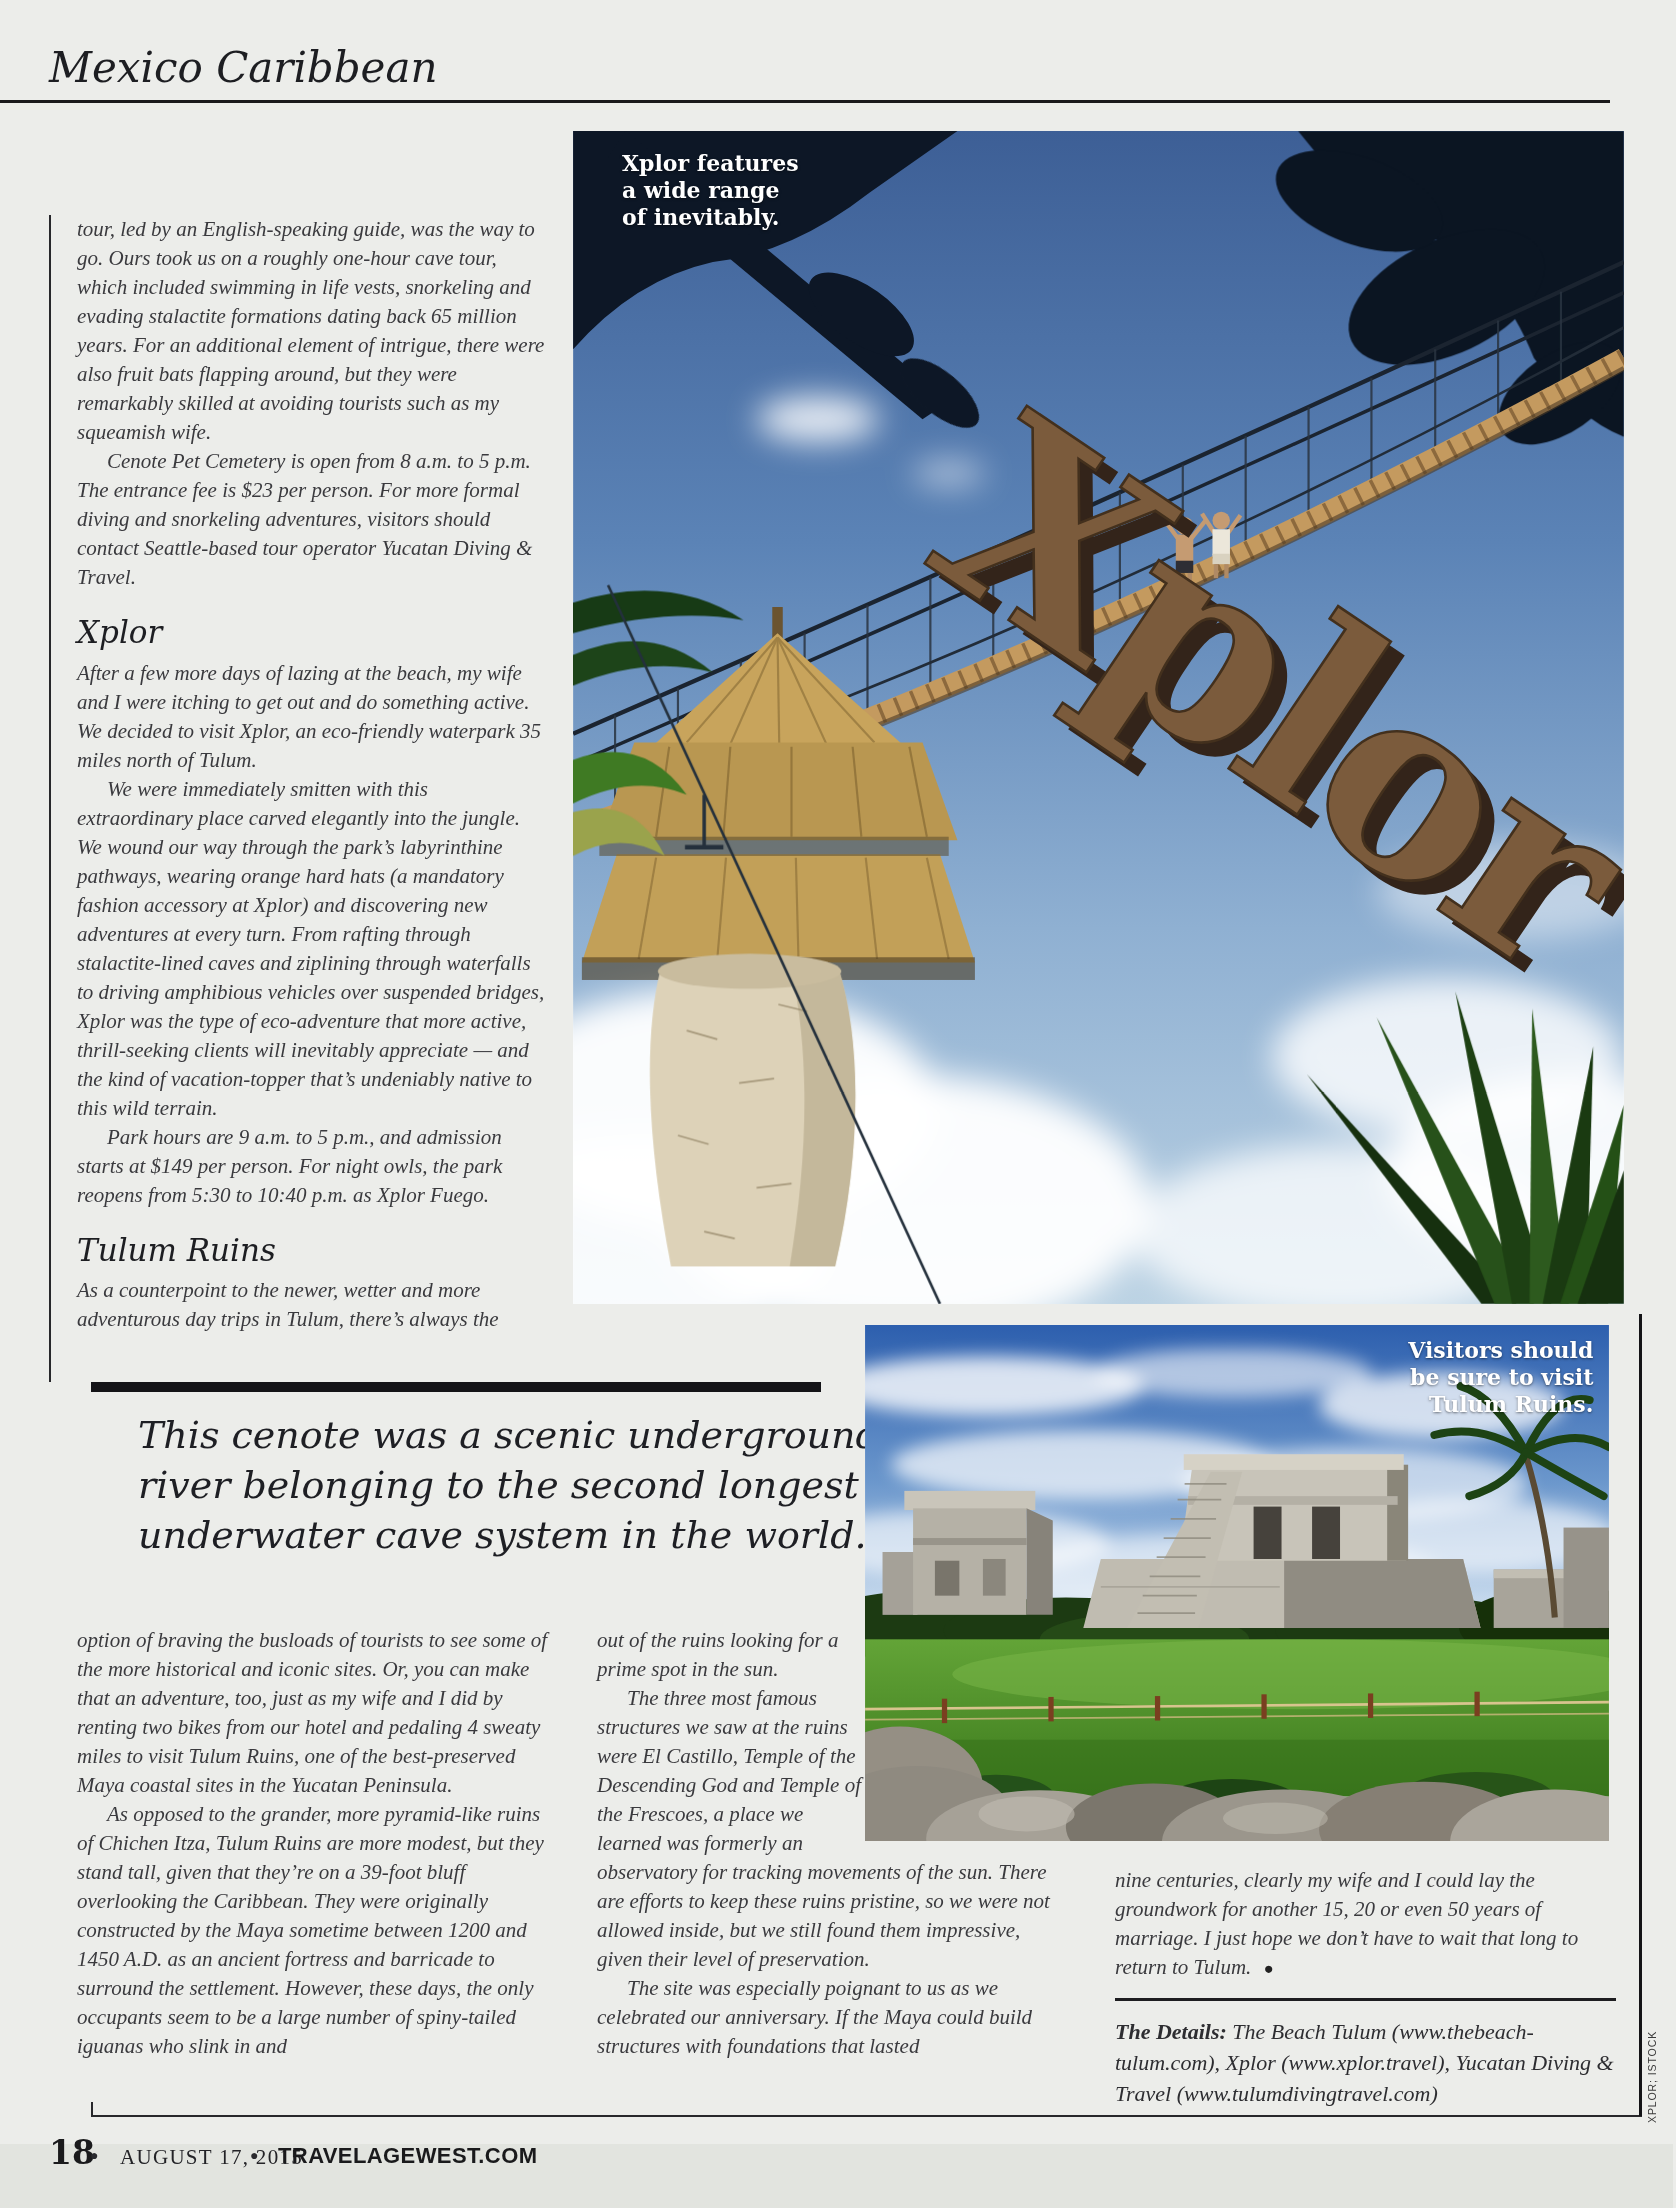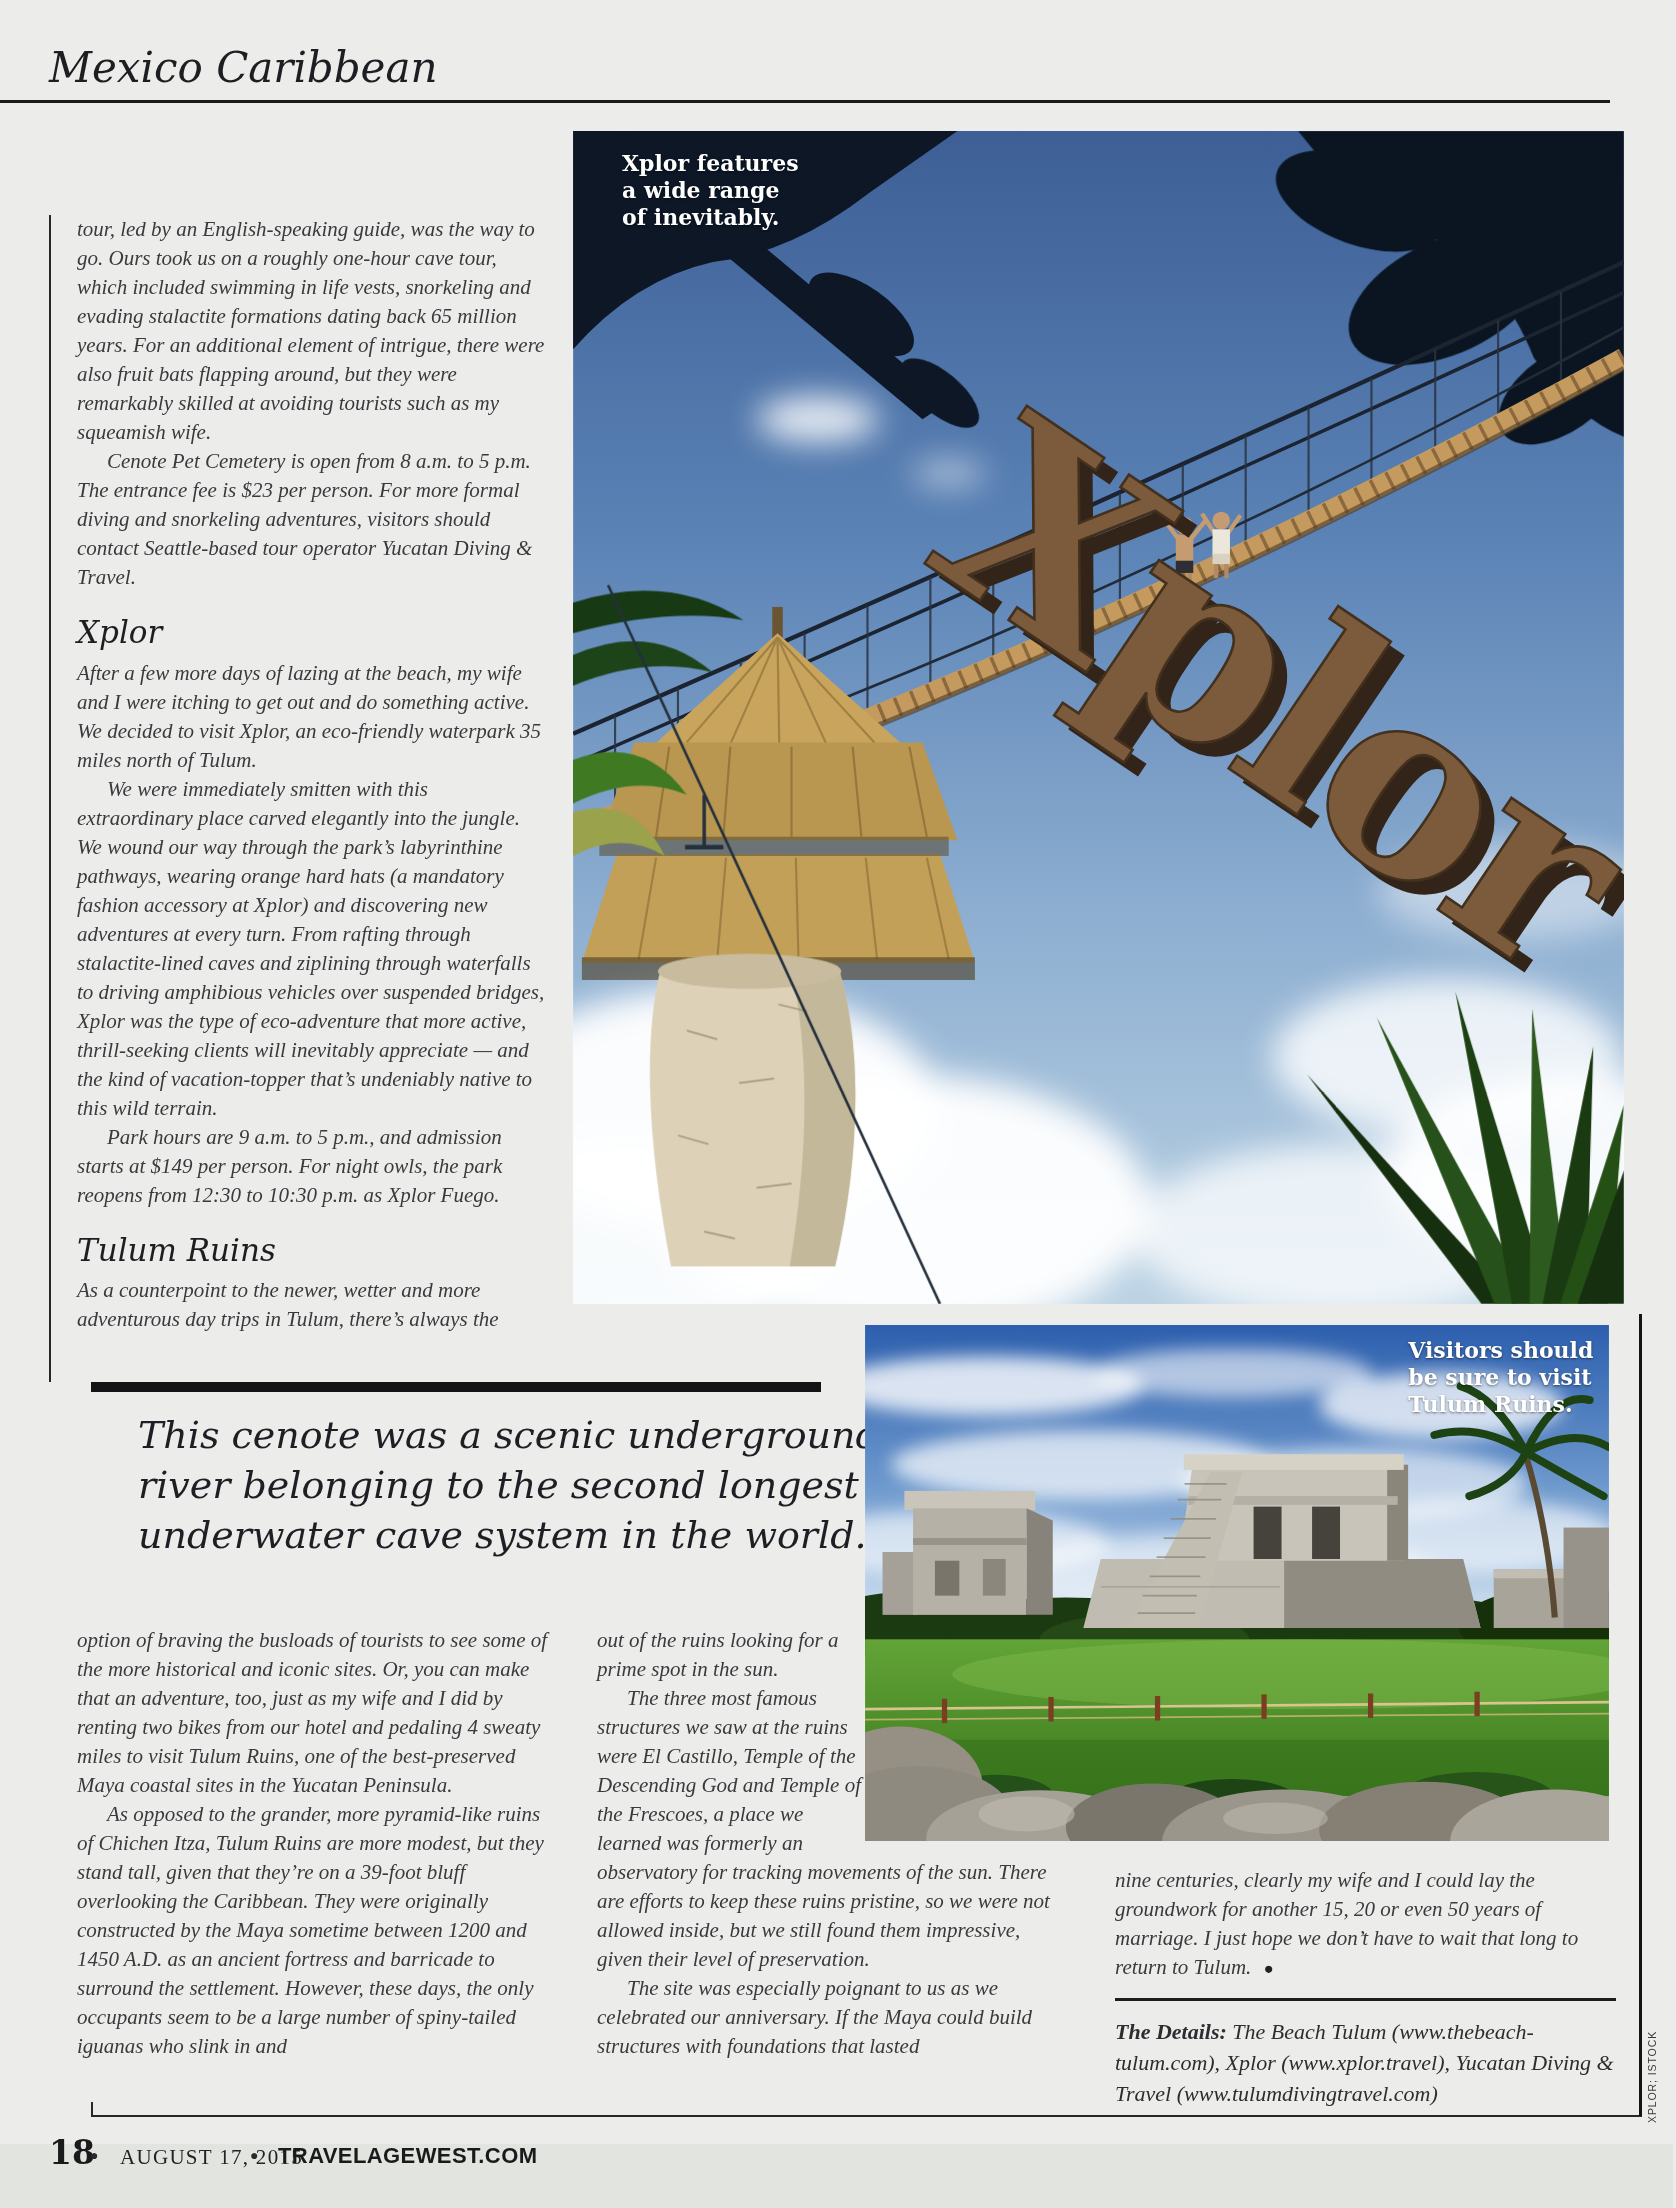--- a/index.html
+++ b/index.html
@@ -40,21 +40,21 @@
 
   
   .photo{position:absolute;overflow:hidden;}
   .photo svg{display:block;}
   .photo-xplor{left:573px;top:131px;width:1051px;height:1173px;}
   .photo-tulum{left:865px;top:1325px;width:744px;height:516px;}
   .cap{position:absolute;color:#fff;font:700 22px/27px "DejaVu Serif",serif;
        text-shadow:0 0.9px 2.6px rgba(0,0,0,.5);}
   .cap span{display:block;}
   .cap-x{left:49px;top:19px;}
-  .cap-t{right:15.7px;top:12.2px;}
+  .cap-t{right:15.7px;top:12.2px;text-align:right;}
 
   
   .footer-band{position:absolute;left:0;top:2144px;width:1677px;height:64px;background:#e2e4df;}
   .pagenum{position:absolute;left:49px;top:2135px;font:700 33px/35px "DejaVu Serif",serif;color:#1a1a1c;}
   .fdot{position:absolute;font-size:14px;color:#2a2a2e;top:2148px;}
   .fdot1{left:90px;} .fdot2{left:250px;}
   .fdate{position:absolute;left:120px;top:2145px;font:21px/24.5px "Liberation Serif",serif;
          letter-spacing:1.3px;color:#232327;}
   .fsite{position:absolute;left:278px;top:2144px;font:700 22px/24.5px "Liberation Sans",sans-serif;
          letter-spacing:0.4px;color:#1a1a1c;}
@@ -71,21 +71,21 @@
   <div class="section-label">Mexico Caribbean</div>
   <div class="header-rule"></div>
 
   <div class="left-rule"></div>
   <div class="article-col bodytext">
     <p>tour, led by an English-speaking guide, was the way to go. Ours took us on a roughly one-hour cave tour, which included swimming in life vests, snorkeling and evading stalactite formations dating back 65 million years. For an additional element of intrigue, there were also fruit bats flapping around, but they were remarkably skilled at avoiding tourists such as my squeamish wife.</p>
     <p class="ind">Cenote Pet Cemetery is open from 8 a.m. to 5 p.m. The entrance fee is $23 per person. For more formal diving and snorkeling adventures, visitors should contact Seattle-based tour operator Yucatan Diving &amp; Travel.</p>
     <h2 class="sub">Xplor</h2>
     <p>After a few more days of lazing at the beach, my wife and I were itching to get out and do something active. We decided to visit Xplor, an eco-friendly waterpark 35 miles north of Tulum.</p>
     <p class="ind">We were immediately smitten with this extraordinary place carved elegantly into the jungle. We wound our way through the park’s labyrinthine pathways, wearing orange hard hats (a mandatory fashion accessory at Xplor) and discovering new adventures at every turn. From rafting through stalactite-lined caves and ziplining through waterfalls to driving amphibious vehicles over suspended bridges, Xplor was the type of eco-adventure that more active, thrill-seeking clients will inevitably appreciate — and the kind of vacation-topper that’s undeniably native to this wild terrain.</p>
-    <p class="ind">Park hours are 9 a.m. to 5 p.m., and admission starts at $149 per person. For night owls, the park reopens from 12:30 to 10:30 p.m. as Xplor Fuego.</p>
+    <p class="ind">Park hours are 9 a.m. to 5 p.m., and admission starts at $149 per person. For night owls, the park reopens from 5:30 to 10:40 p.m. as Xplor Fuego.</p>
     <h2 class="sub">Tulum Ruins</h2>
     <p>As a counterpoint to the newer, wetter and more adventurous day trips in Tulum, there’s always the</p>
   </div>
 
   <div class="quote-bar"></div>
   <div class="pull-quote">This cenote was a scenic underground river belonging to the second longest underwater cave system in the world.</div>
 
   <div class="photo photo-xplor">
     <svg width="1051" height="1173" viewBox="0 0 1203 1343">
       <defs>

